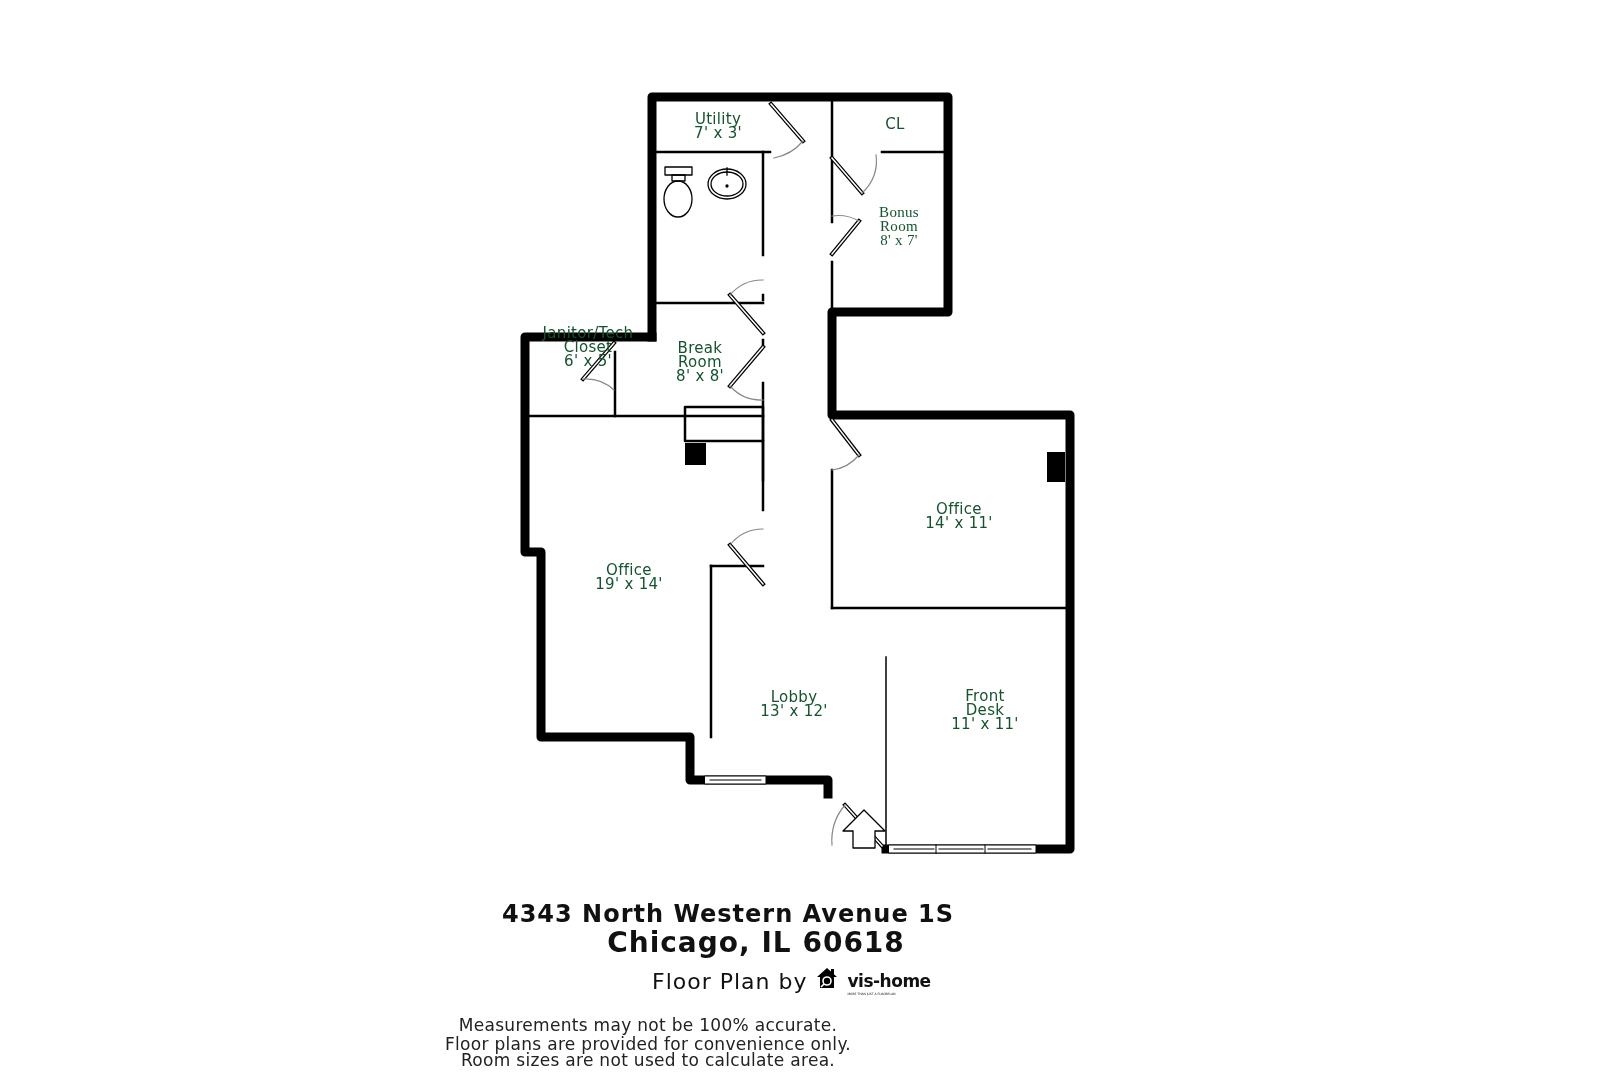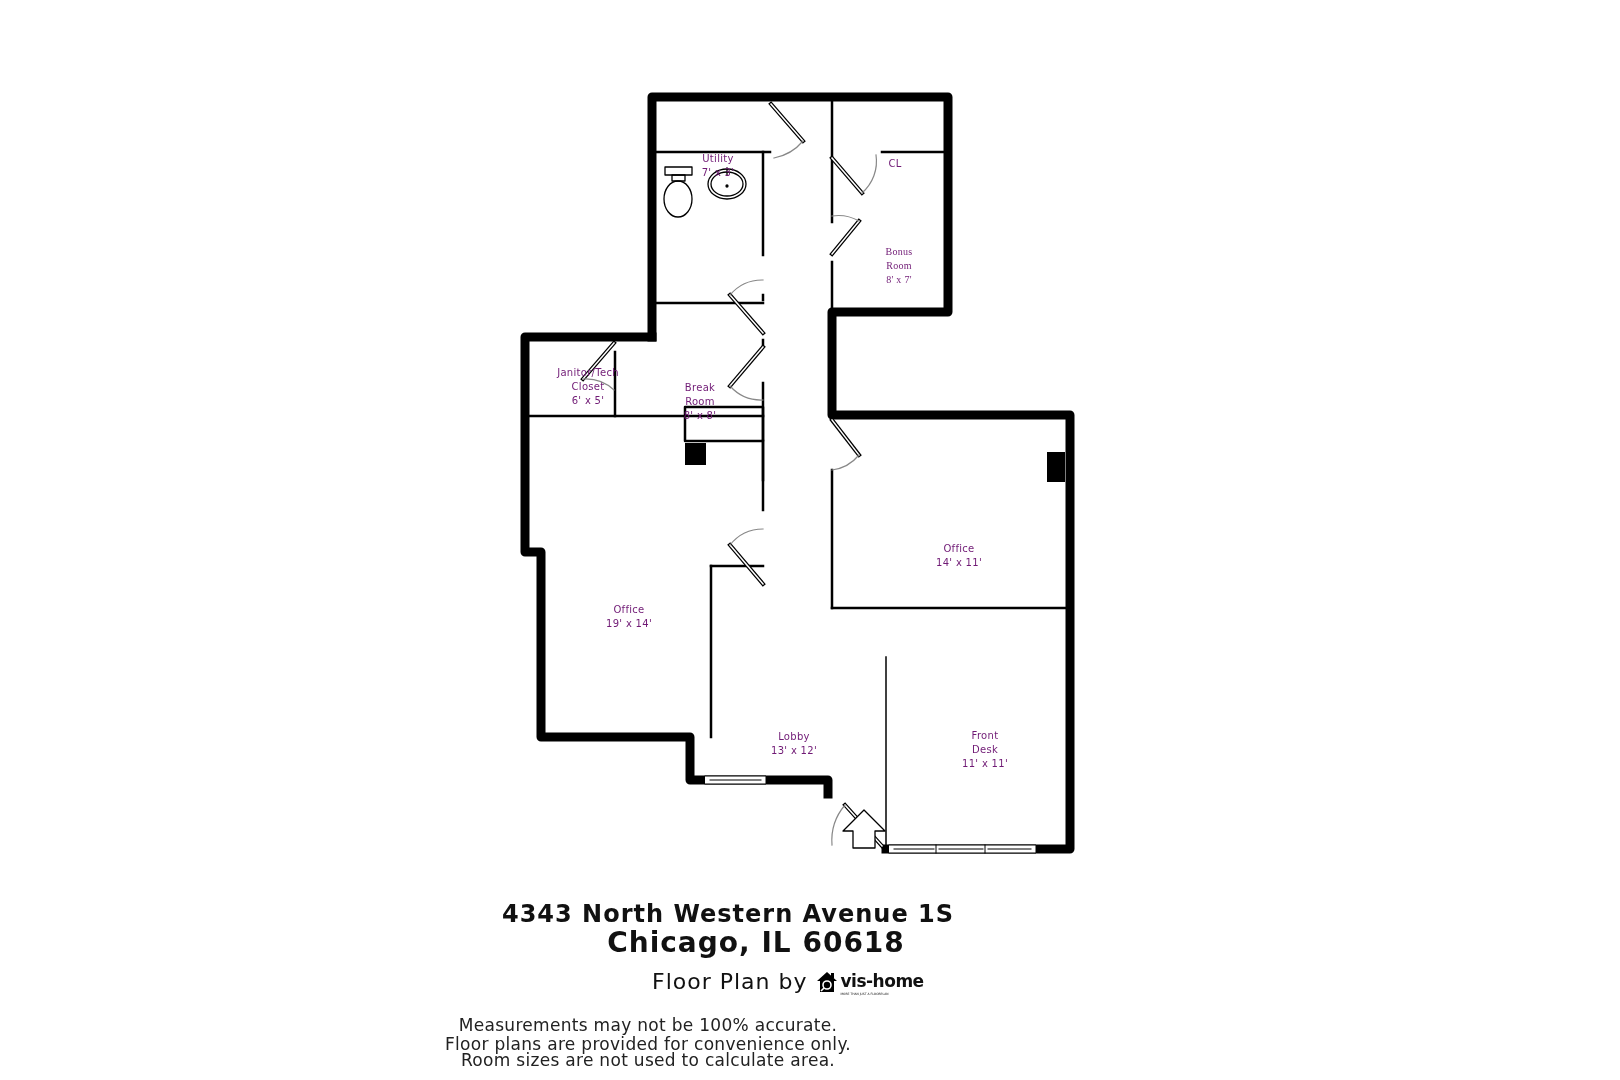--- a/index.html
+++ b/index.html
@@ -1,23 +1,23 @@
 <!DOCTYPE html>
 <html><head>
 <meta charset="utf-8">
 <style>
   html, body { margin: 0; padding: 0; background: #ffffff; }
   body { width: 1620px; height: 1080px; position: relative; overflow: hidden; font-family: "DejaVu Sans", sans-serif; color: #111; }
   #plan { position: absolute; left: 0; top: 0; width: 1620px; height: 1080px; }
-  .room-label { position: absolute; text-align: center; font-family: "DejaVu Sans", sans-serif; font-size: 10px; line-height: 14px; color: #701a75; letter-spacing: 0.3px; transform: translateX(-50%); white-space: nowrap; margin-top: 40px; }
+  .room-label { position: absolute; text-align: center; font-family: "DejaVu Sans", sans-serif; font-size: 15px; line-height: 14px; color: #14532d; letter-spacing: 0.3px; transform: translateX(-50%); white-space: nowrap; }
   .caption { position: absolute; left: 0; width: 1456px; text-align: center; color: #111; }
   .addr1 { top: 900px; font-size: 24px; font-weight: bold; letter-spacing: 1px; font-family: "DejaVu Sans", sans-serif; }
   .addr2 { top: 926px; font-size: 28px; font-weight: bold; letter-spacing: 1px; font-family: "DejaVu Sans", sans-serif; padding-left: 28px; }
   .credit { position: absolute; top: 967px; left: 620px; font-size: 22px; font-family: "DejaVu Sans", sans-serif; letter-spacing: 1px; display: flex; align-items: center; gap: 8px; margin-left: 32px; }
-  .brand { display: flex; align-items: center; gap: 3px; }
+  .brand { display: flex; gap: 10px; }
   .brand-name { font-weight: bold; font-size: 17px; letter-spacing: -0.5px; line-height: 14px; }
   .brand-tag { font-size: 3px; letter-spacing: 0; display: block; }
   .disclaimer { position: absolute; left: 0; width: 1296px; text-align: center; font-size: 17px; line-height: 16px; font-family: "DejaVu Sans", sans-serif; color: #222; letter-spacing: 0.3px; }
 </style>
 </head>
 <body>
 
 <svg id="plan" viewBox="0 0 1620 1080" xmlns="http://www.w3.org/2000/svg">
   <g fill="none" stroke="#000" stroke-linejoin="round" stroke-linecap="square">
 

